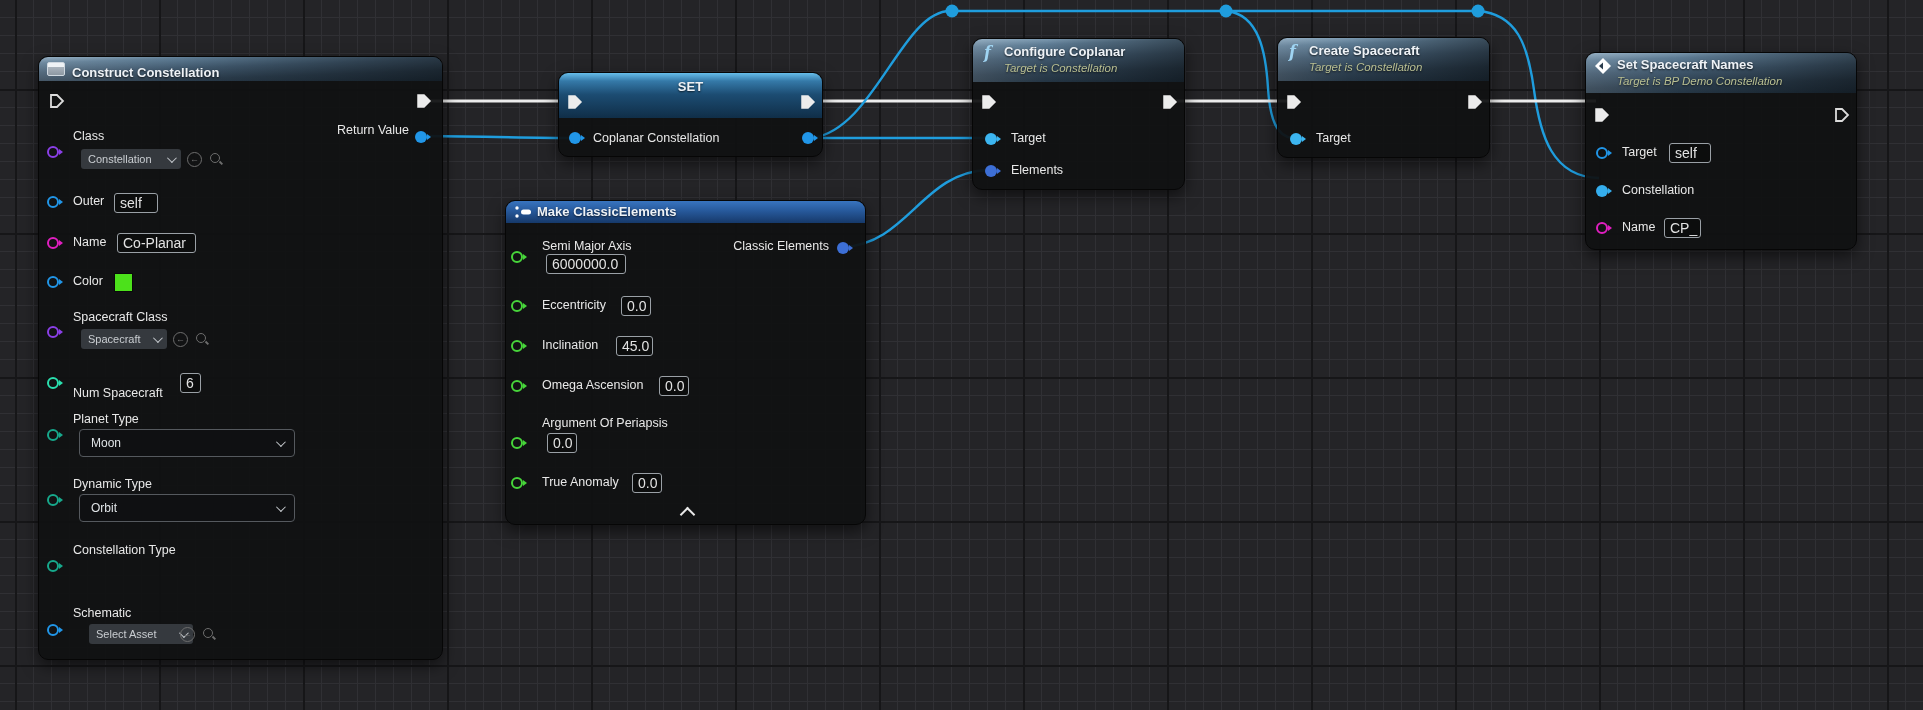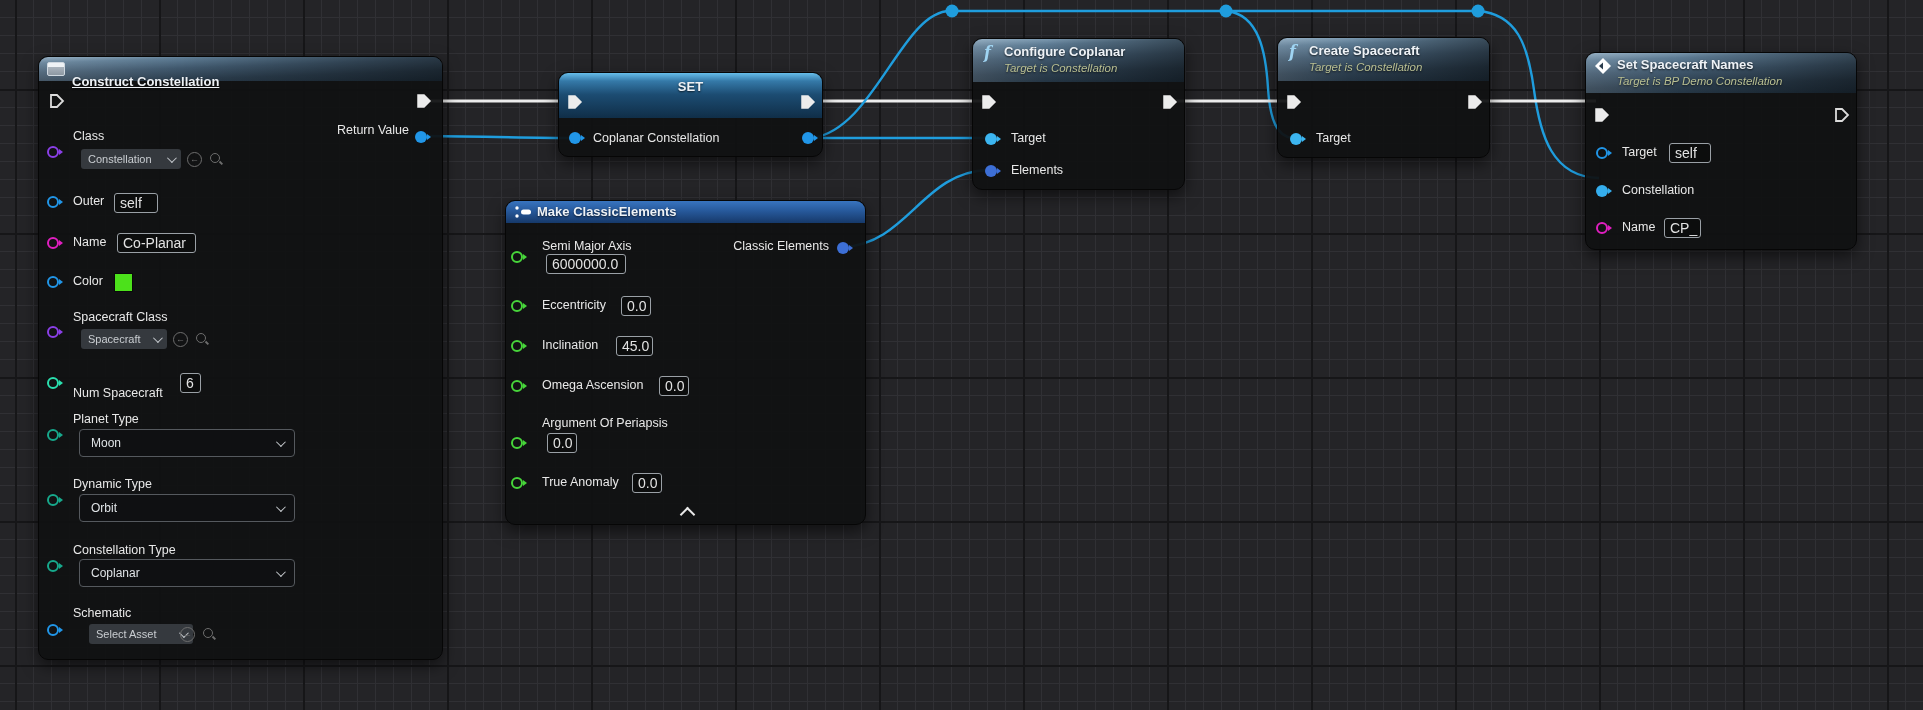--- a/index.html
+++ b/index.html
@@ -76,21 +76,21 @@
     <path d="M1174,101 L1288,101" fill="none" stroke="#ececec" stroke-width="3"></path>
     <path d="M1479,101 L1596,101" fill="none" stroke="#ececec" stroke-width="3"></path>
     <circle cx="952" cy="11" r="6.5" fill="#1f9ddd"></circle>
     <circle cx="1226" cy="11" r="6.5" fill="#1f9ddd"></circle>
     <circle cx="1478" cy="11" r="6.5" fill="#1f9ddd"></circle>
   </svg>
 
 <div class="node" style="left:38px;top:56px;width:405px;height:604px;">
   <div class="hdr hdr-steel" style="height:24px;"></div>
   <span class="icon-window" style="left:8px;top:5px;"></span>
-  <div class="node-title" style="left:33px;top:17px;text-decoration:underline;">Construct Constellation</div>
+  <div class="node-title" style="left:33px;top:8px;">Construct Constellation</div>
 
   <svg class="execpin" style="left:10px;top:36px;" width="16" height="16">
       <path d="M2 2 H8 L14 8 L8 14 H2 Z" fill="none" stroke="#dcdcdc" stroke-width="1.8"></path>
     </svg>
   <svg class="execpin" style="left:377px;top:36px;" width="16" height="16">
       <path d="M2 2 H8 L14 8 L8 14 H2 Z" fill="#ececec" stroke="#ececec" stroke-width="1.5"></path>
     </svg>
 
   <div class="pin-label" style="left:34px;top:72px;">Class</div>
   <span class="pin hollow c-class" style="left:8px;top:89px;">
@@ -158,24 +158,20 @@
     </span>
   <div class="dd-large" style="left:40px;top:437px;">
       <span>Orbit</span>
       <span class="chev"></span>
     </div>
 
   <div class="pin-label" style="left:34px;top:486px;">Constellation Type</div>
   <span class="pin hollow c-enum" style="left:8px;top:503px;">
       <span class="c"></span>
     </span>
-  <div class="dd-large" style="left:40px;top:502px;">
-      <span>Coplanar</span>
-      <span class="chev"></span>
-    </div>
 
   <div class="pin-label" style="left:34px;top:549px;">Schematic</div>
   <span class="pin hollow c-obj" style="left:8px;top:567px;">
       <span class="c"></span>
     </span>
   <div class="dd-small" style="left:50px;top:567px;width:104px;">
       <span>Select Asset</span>
       <span class="chev"></span>
     </div>
   <span class="icon-reset" style="left:141px;top:570px;">←</span>

